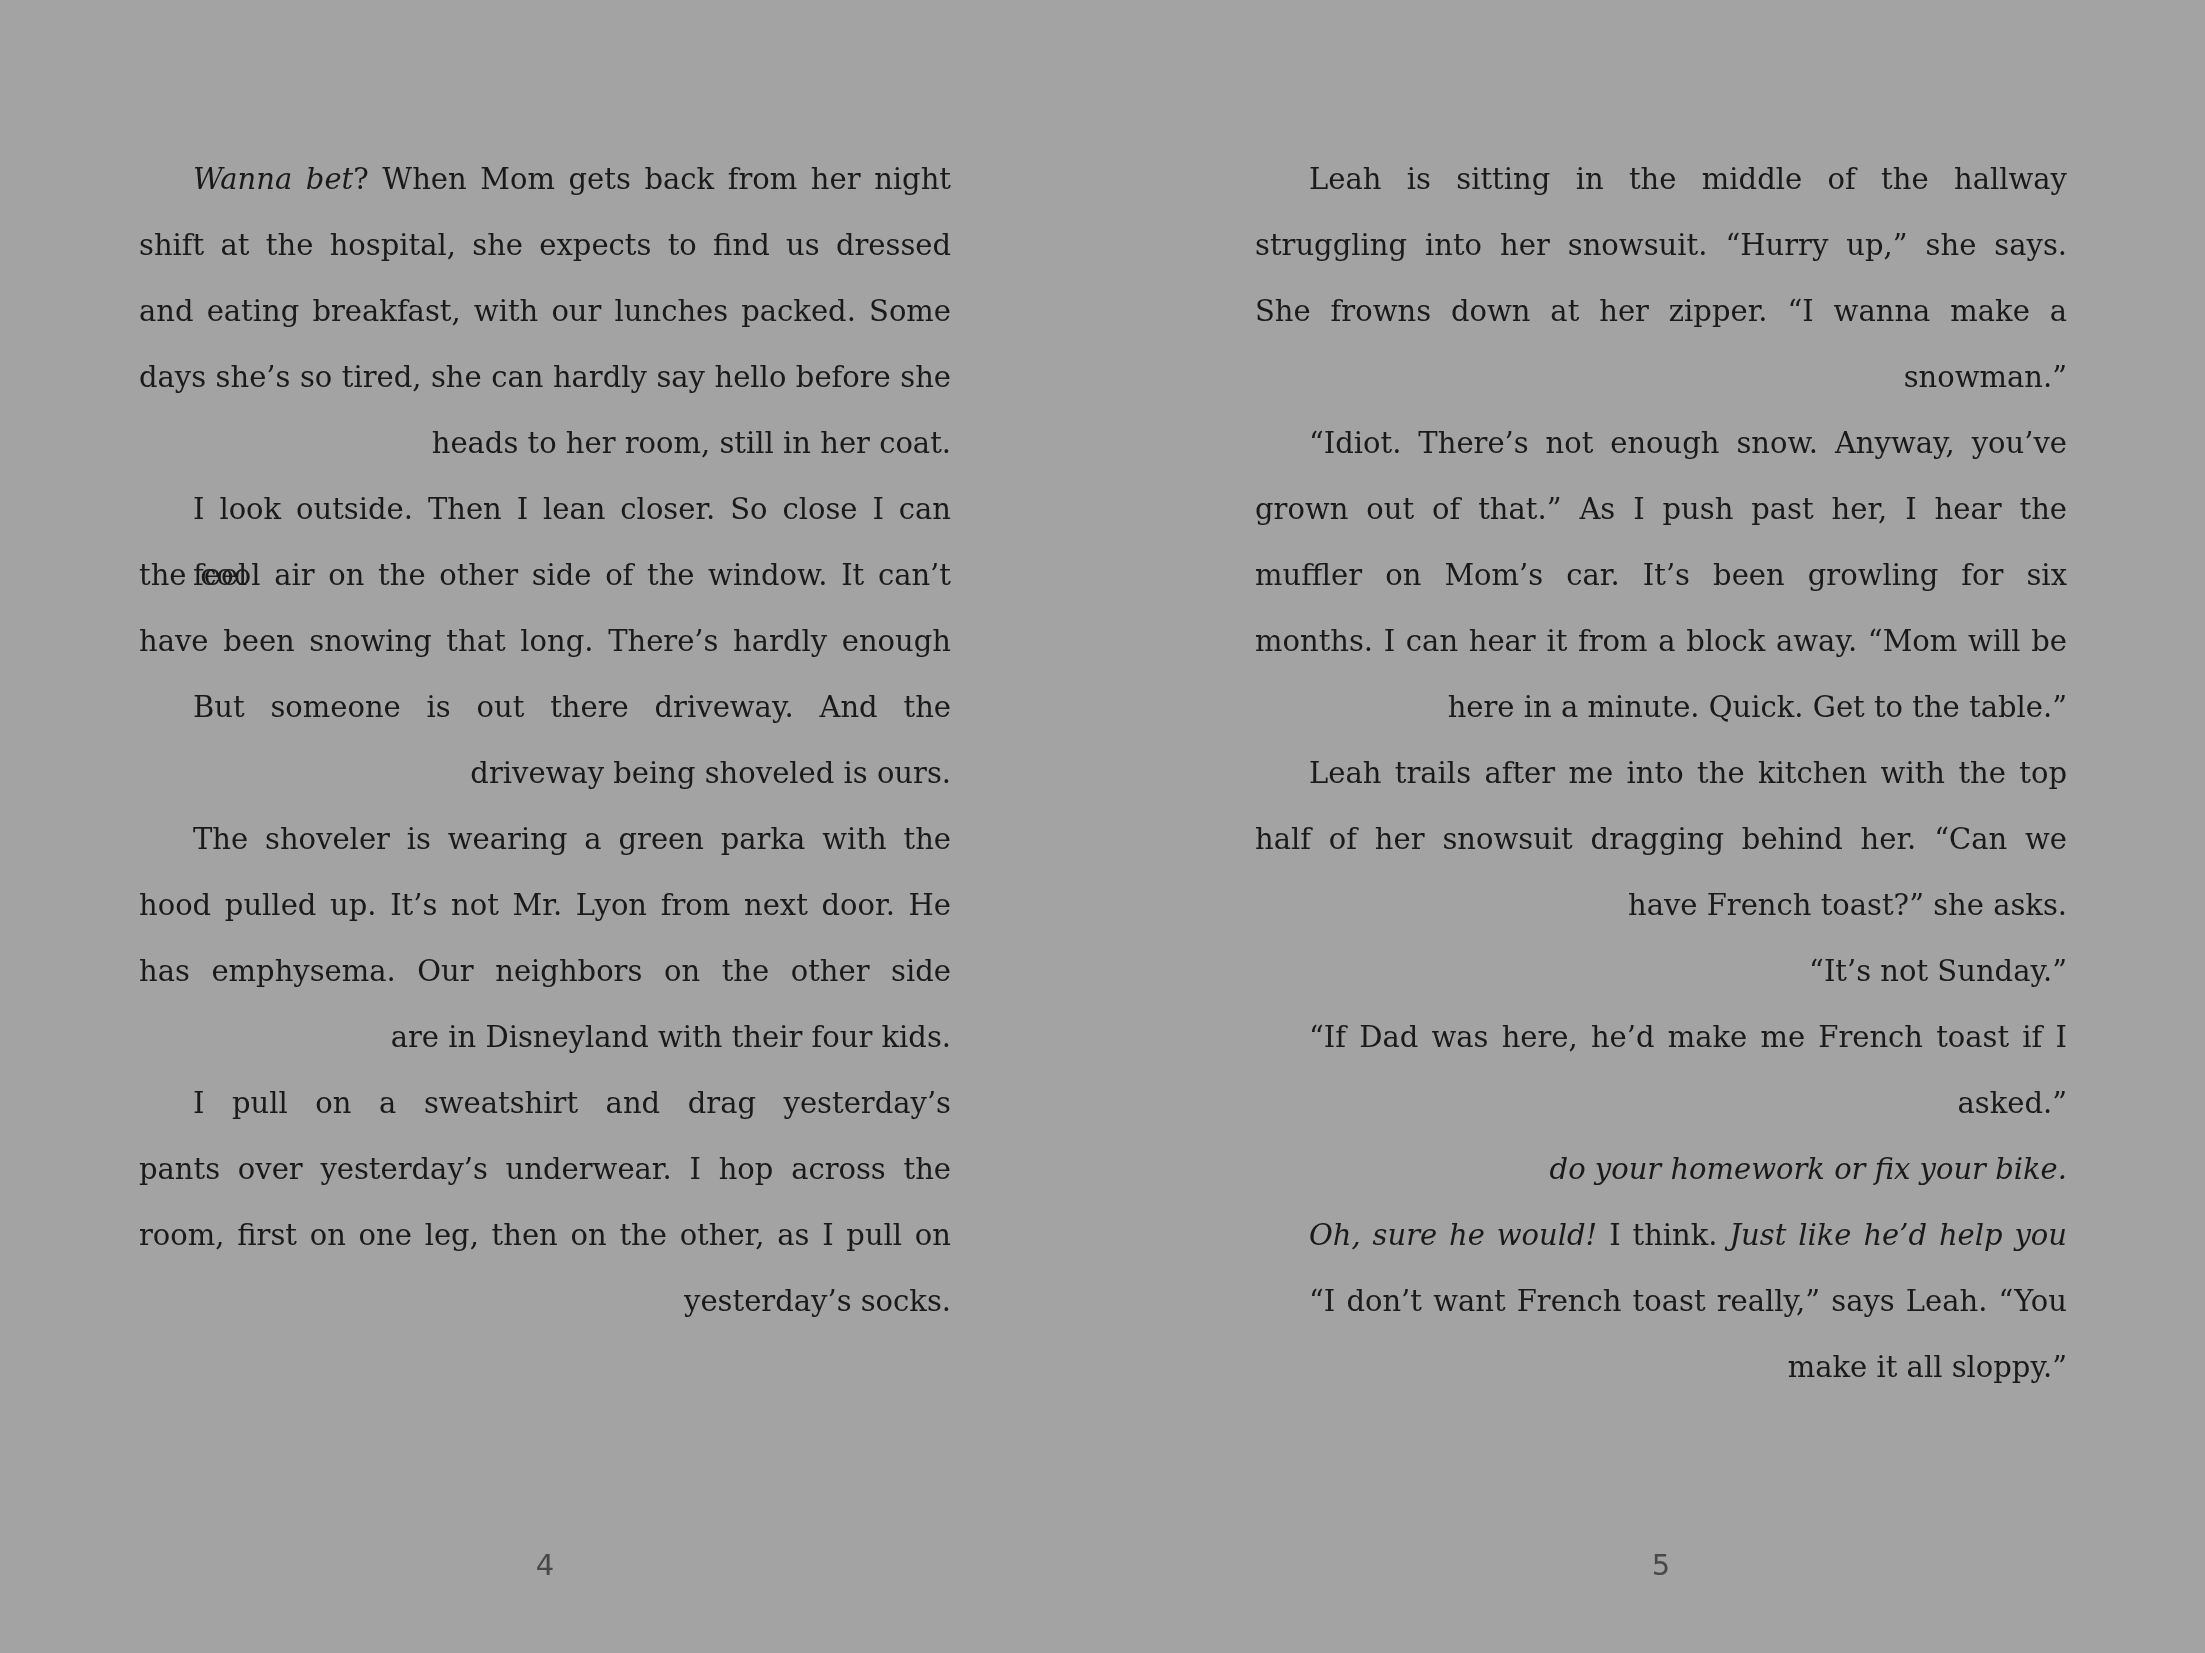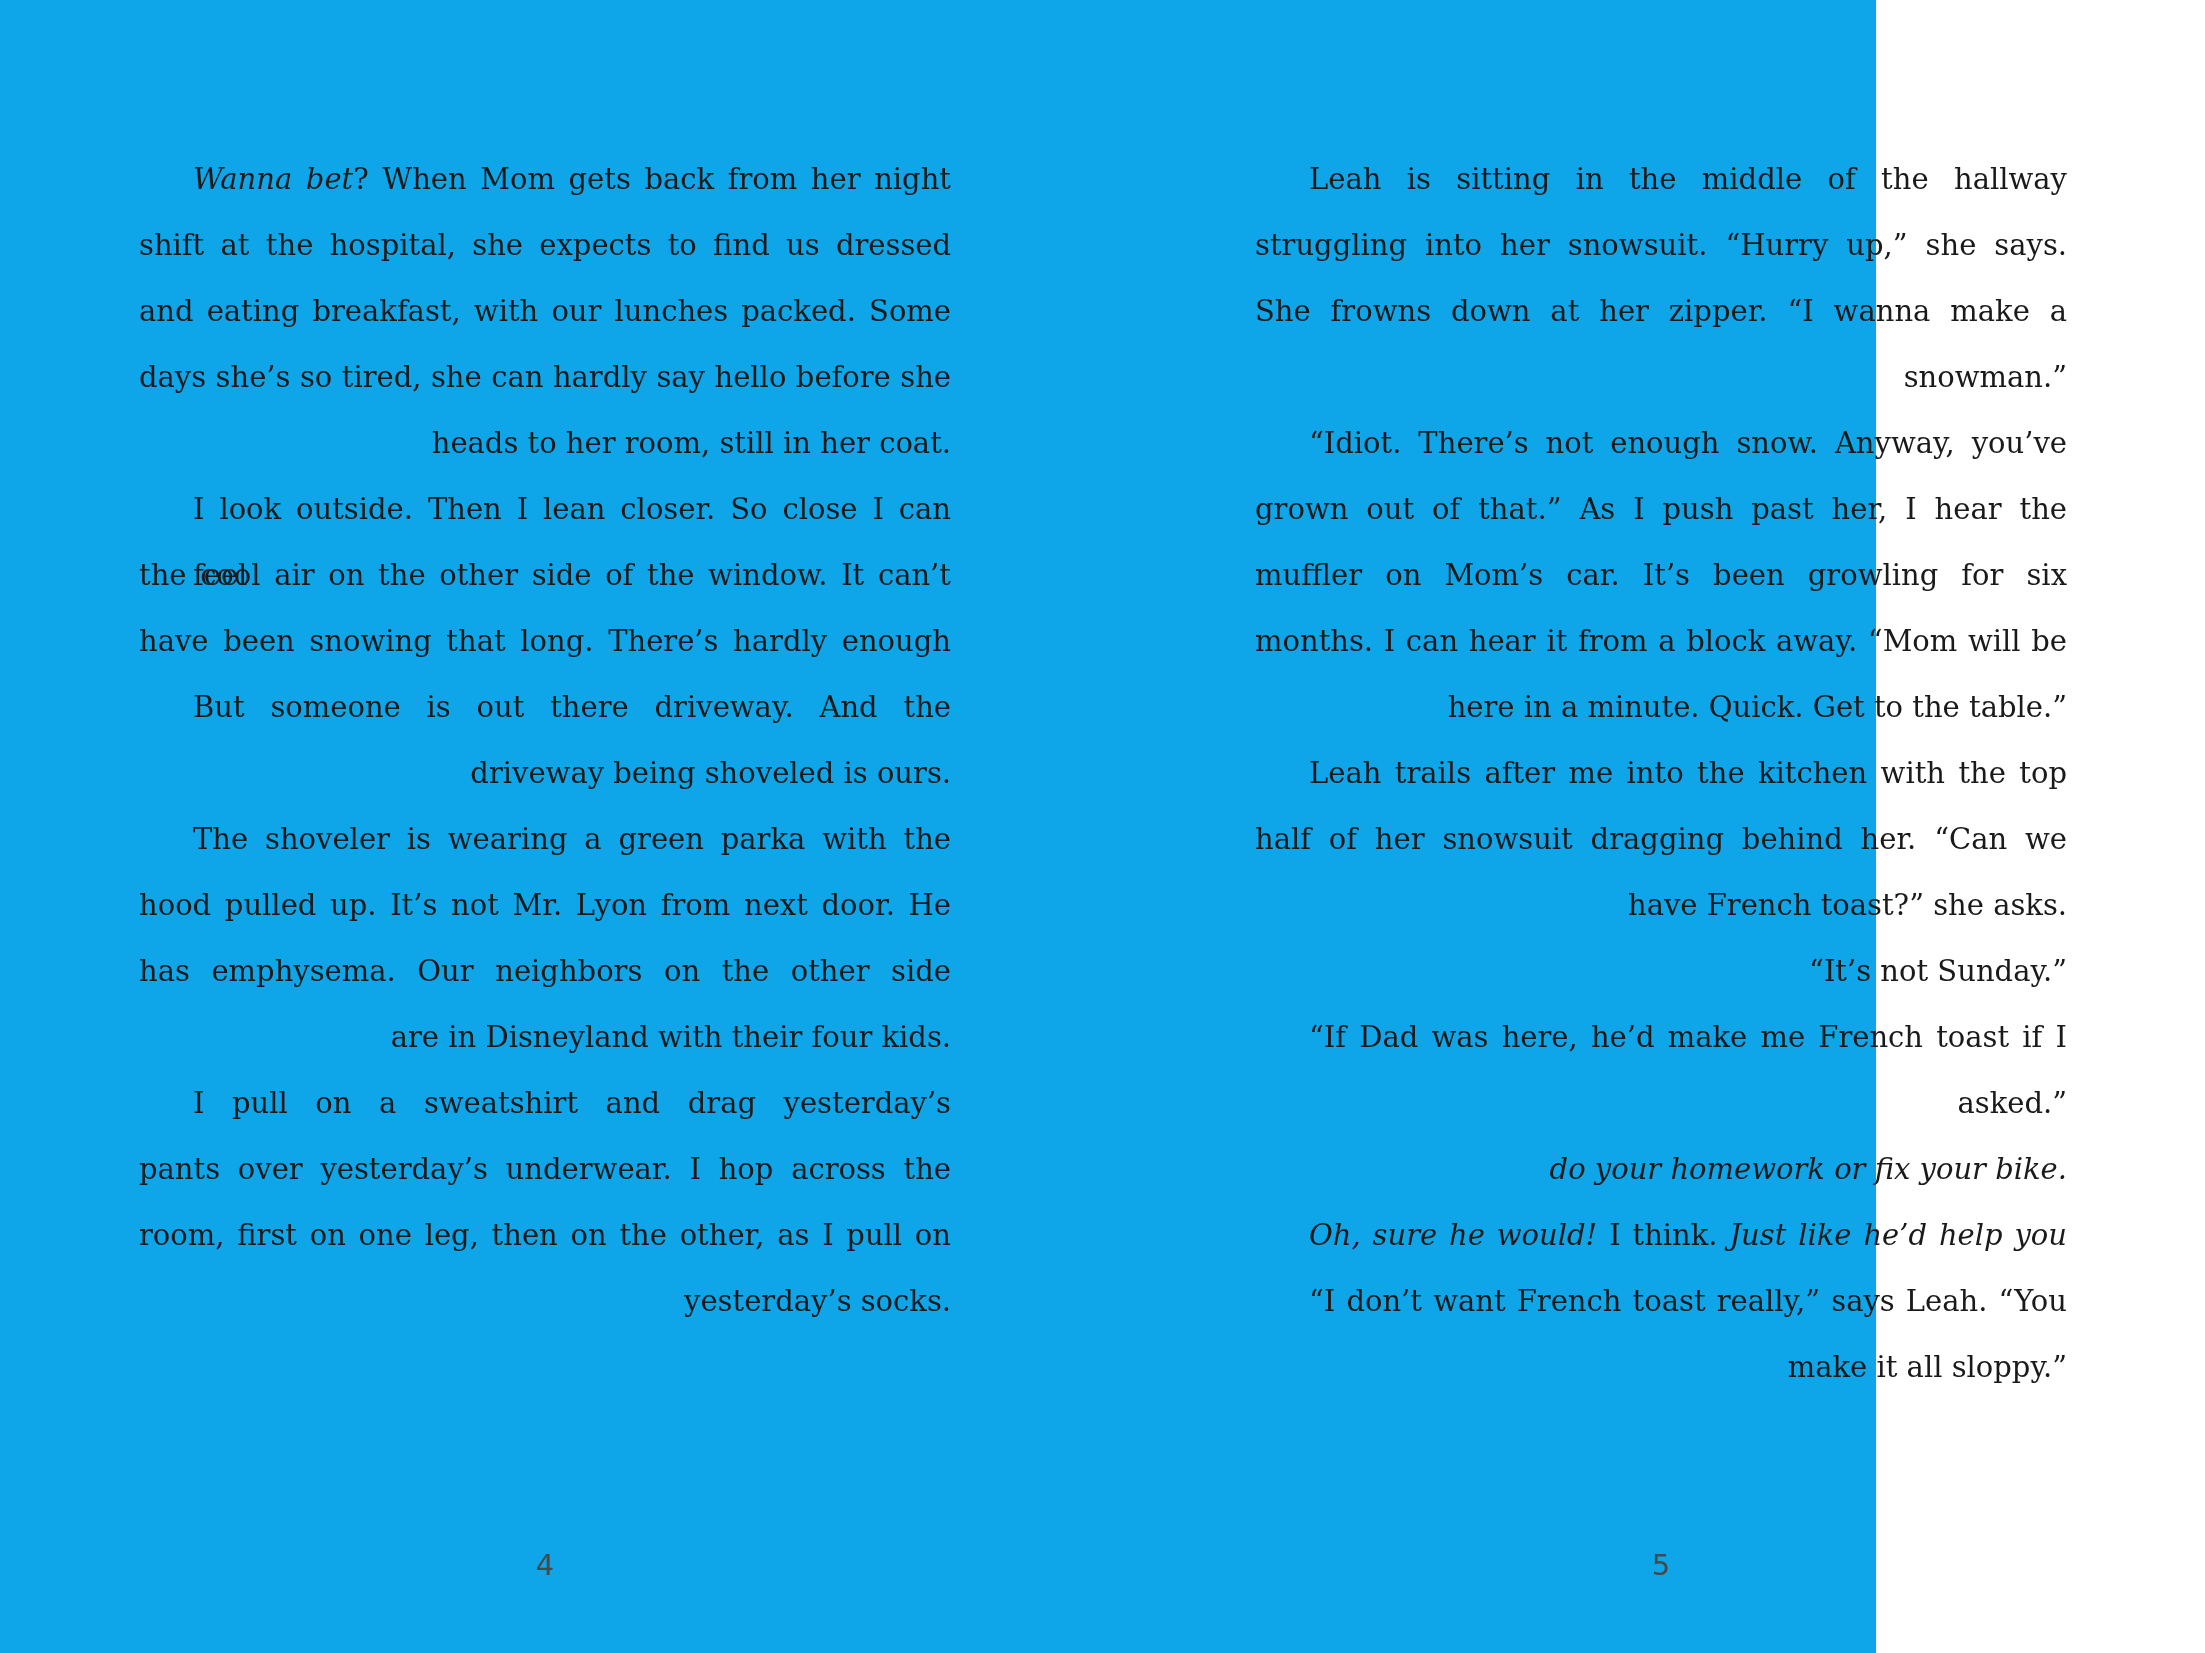--- a/index.html
+++ b/index.html
@@ -5,23 +5,23 @@
   html, body {
     margin: 0;
     padding: 0;
     background: #ffffff;
     width: 2205px;
     height: 1654px;
     overflow: hidden;
   }
   .spread {
     position: relative;
-    width: 1876px;
+    width: 2205px;
     height: 1654px;
-    background: #0ea5e9;
+    background: #a3a3a3;
     font-family: "DejaVu Serif", serif;
     color: #1a1a1a;
   }
   .column {
     position: absolute;
     top: 146px;
     width: 812px;
     font-size: 29px;
   }
   .column.left  { left: 139px; }

